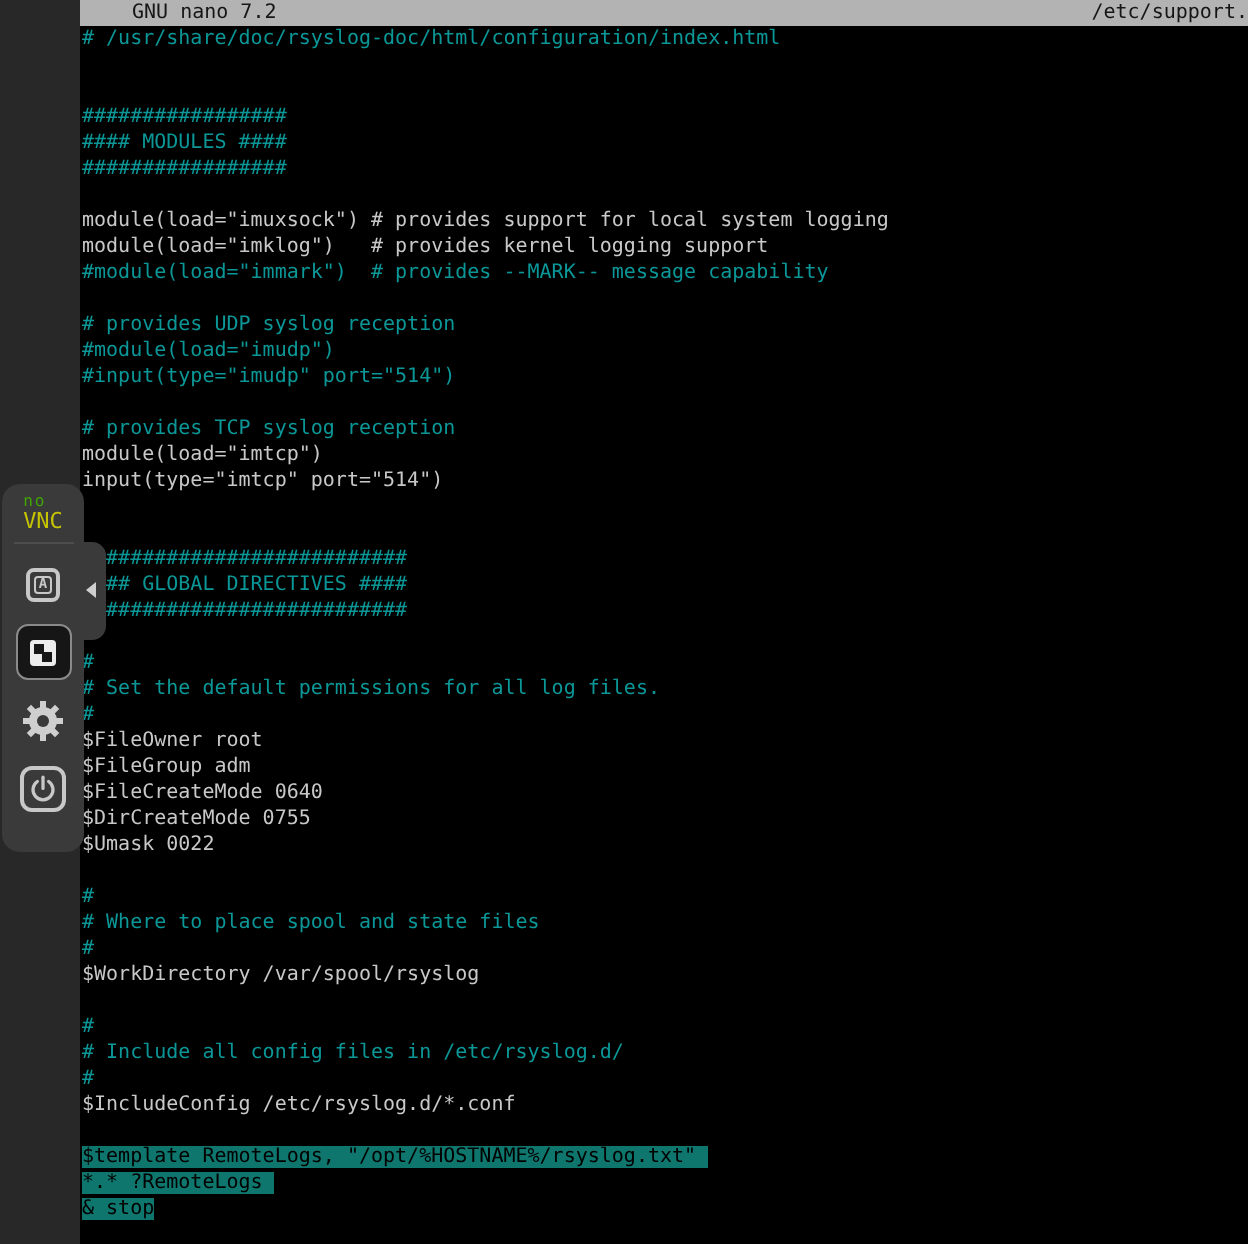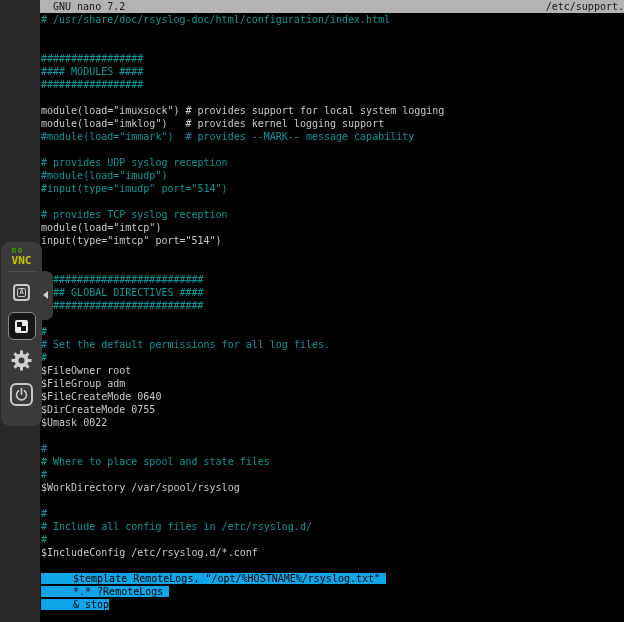--- a/index.html
+++ b/index.html
@@ -16,50 +16,50 @@
     position:absolute; left:40px; top:0; width:584px; height:622px;
     background:#000;
   }
   .titlebar {
     position:absolute; left:0; top:0; width:100%; height:13px;
     background:#b3b3b3; color:#161616;
     font-size:10px; line-height:13px; white-space:pre;
     display:flex; justify-content:space-between;
     overflow:hidden;
   }
-  .titlebar .tleft { padding-left:13px; }
+  .titlebar .tleft { padding-left:26px; }
   .titlebar .tright { text-align:right; }
   .screen {
     position:absolute; left:1px; top:13px; right:0; bottom:0;
     font-size:10px; line-height:13px; white-space:pre;
     overflow:hidden;
   }
   .line { height:13px; }
   .line.c { color:#0b9797; }     
   .line.w { color:#c8c8c8; }     
   .line.b { }
-  .line.s span { background:#0ea5e9; color:#000;padding-left:32px; }
+  .line.s span { background:#0f766e; color:#000; }
 
   
   .vnc-panel {
     position:absolute; left:1px; top:242px; width:41px; height:184px;
     background:#3a3a3a; border-radius:9px; z-index:5;
     display:flex; flex-direction:column; align-items:center;
   }
   .vnc-handle {
     position:absolute; left:40px; top:271px; width:13px; height:49px;
     background:#3a3a3a; border-radius:0 7px 7px 0; z-index:4;
   }
   .vnc-handle .tri {
     position:absolute; left:3px; top:20px;
     width:0; height:0;
     border-top:4px solid transparent; border-bottom:4px solid transparent;
     border-right:5px solid #cfcfcf;
   }
-  .vnc-logo { margin-top:5px; text-align:left; font-weight:bold; line-height:8px; }
+  .vnc-logo { margin-top:5px; text-align:left; font-weight:normal; line-height:8px; }
   .vnc-logo .l1 { display:block; color:#3fa800; font-size:8px; letter-spacing:1px; }
   .vnc-logo .l2 { display:block; color:#c6c400; font-size:11px; line-height:11px; }
   .vnc-sep { width:30px; height:1px; background:#4e4e4e; margin-top:5px; }
 
   .vbtn {
     display:flex; align-items:center; justify-content:center;
     width:28px; height:28px; margin-top:6px;
     border-radius:6px;
   }
   .vbtn.active { background:#161616; border:1px solid #8a8a8a; }

